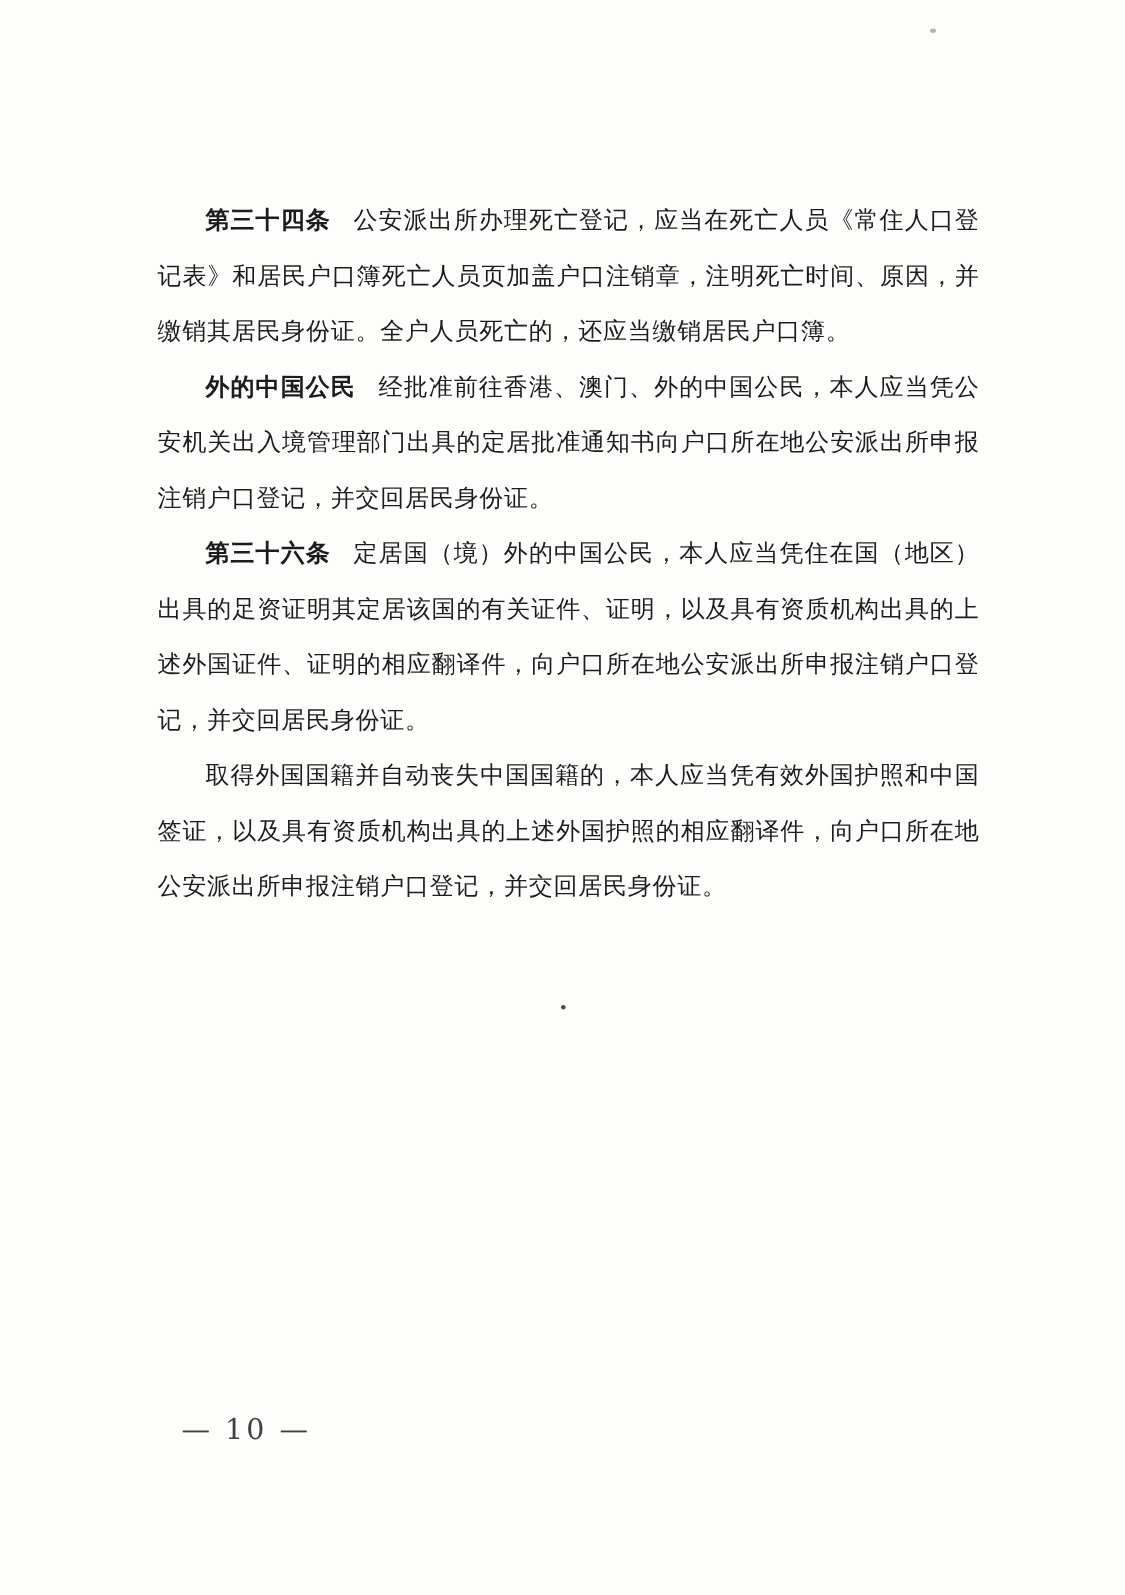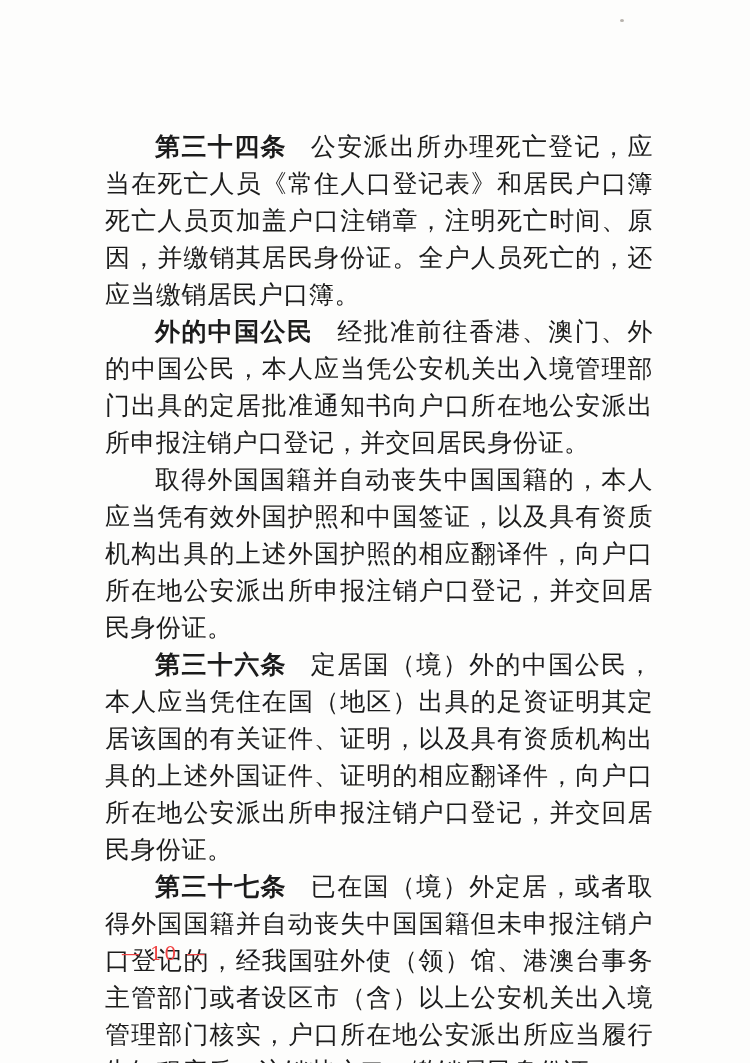--- a/index.html
+++ b/index.html
@@ -17,21 +17,21 @@
     overflow: hidden;
   }
   .text-block {
     position: absolute;
     left: 105px;
     top: 128px;
     width: 548px;
   }
   .para {
     margin: 0;
-    font-size: 25px;
+    font-size: 16px;
     line-height: 37px;
     text-align: justify;
     text-indent: 2em;
     letter-spacing: 0.5px;
   }
   .term {
     font-weight: 700;
     margin-right: 0.95em;
     white-space: nowrap;
   }
@@ -39,21 +39,21 @@
     margin-right: 0;
     display: none;
   }
   .page-number {
     position: absolute;
     left: 121px;
     top: 941px;
     font-size: 19px;
     line-height: 24px;
     letter-spacing: 2px;
-    color: #ef4444;
+    color: #404040;
   }
   .artifact {
     position: absolute;
     border-radius: 50%;
   }
   .artifact-top {
     left: 620px;
     top: 19px;
     width: 4px;
     height: 3px;
@@ -71,26 +71,25 @@
 <body>
 
 <div class="page">
 
   <main class="text-block">
 
     <p class="para"><b class="term">第三十四条</b><span>公安派出所办理死亡登记，应当在死亡人员《常住人口登记表》和居民户口簿死亡人员页加盖户口注销章，注明死亡时间、原因，并缴销其居民身份证。全户人员死亡的，还应当缴销居民户口簿。</span></p>
 
     <p class="para"><b class="term">外的中国公民</b><span>经批准前往香港、澳门、外的中国公民，本人应当凭公安机关出入境管理部门出具的定居批准通知书向户口所在地公安派出所申报注销户口登记，并交回居民身份证。</span></p>
 
+    <p class="para"><b class="term">第三十六条</b><span>定居国（境）外的中国公民，本人应当凭住在国（地区）出具的足资证明其定居该国的有关证件、证明，以及具有资质机构出具的上述外国证件、证明的相应翻译件，向户口所在地公安派出所申报注销户口登记，并交回居民身份证。</span></p>
+
     <p class="para"><span>取得外国国籍并自动丧失中国国籍的，本人应当凭有效外国护照和中国签证，以及具有资质机构出具的上述外国护照的相应翻译件，向户口所在地公安派出所申报注销户口登记，并交回居民身份证。</span></p>
 
-    <p class="para"><b class="term">第三十六条</b><span>定居国（境）外的中国公民，本人应当凭住在国（地区）出具的足资证明其定居该国的有关证件、证明，以及具有资质机构出具的上述外国证件、证明的相应翻译件，向户口所在地公安派出所申报注销户口登记，并交回居民身份证。</span></p>
 
-
-    <p class="para"><b class="term">第三十七条</b><span>已在国（境）外定居，或者取得外国国籍并自动丧失中国国籍但未申报注销户口登记的，经我国驻外使（领）馆、港澳台事务主管部门或者设区市（含）以上公安机关出入境管理部门核实，户口所在地公安派出所应当履行告知程序后，注销其户口，缴销居民身份证。</span></p>
 
   </main>
 
   <div class="page-number">— 10 —</div>
 
   <span class="artifact artifact-top"></span>
   <span class="artifact artifact-mid"></span>
 
 </div>
 

